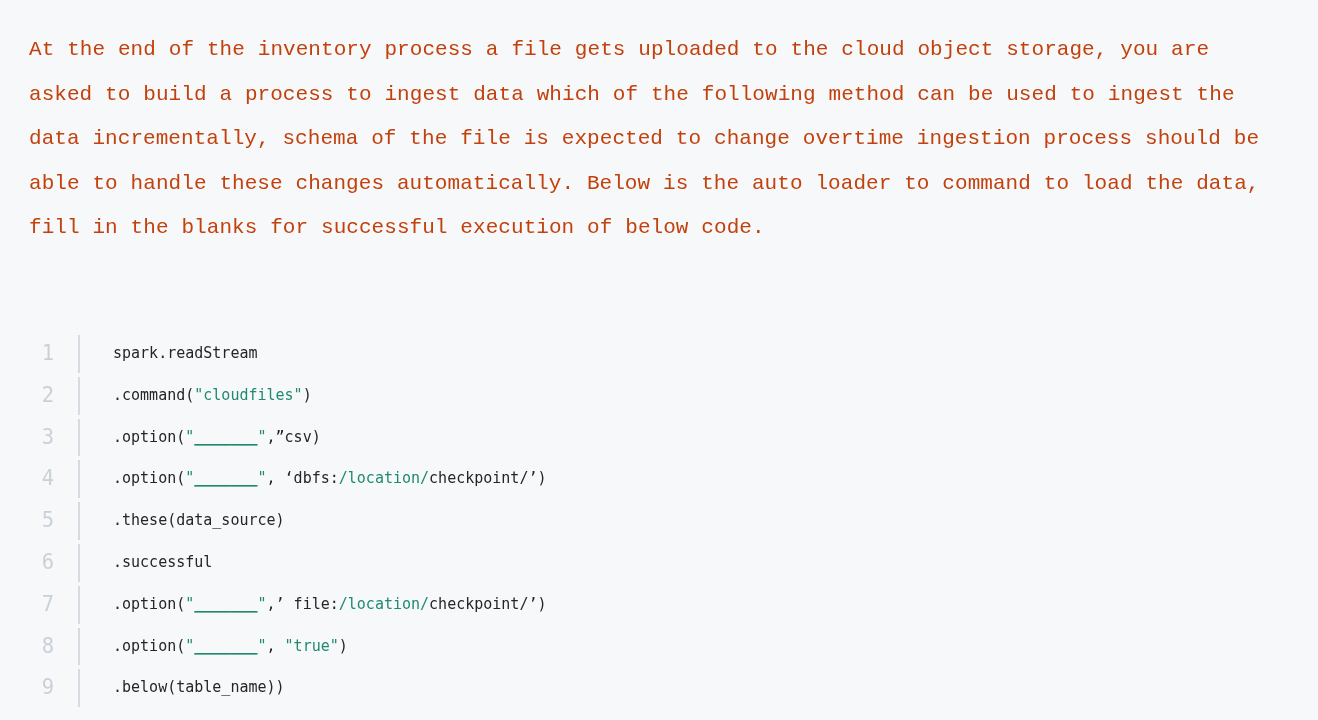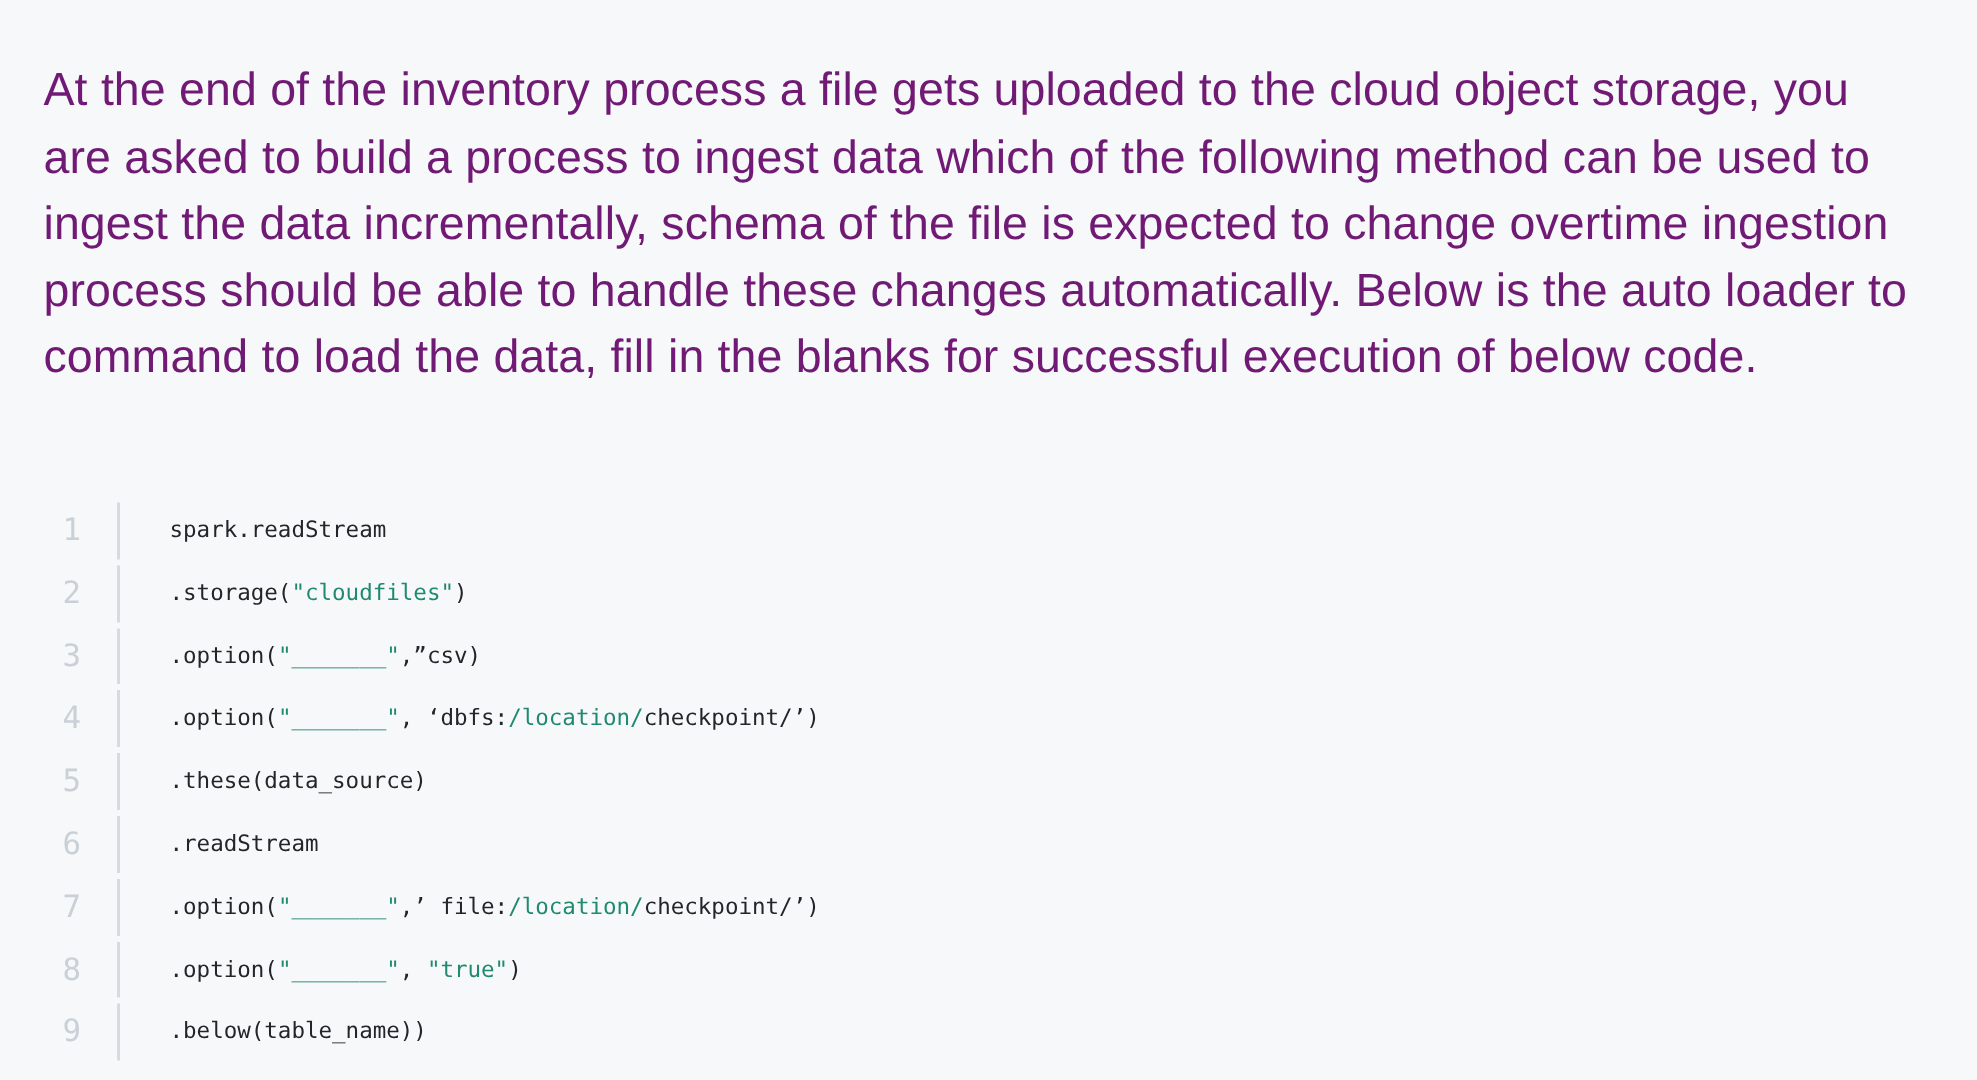--- a/index.html
+++ b/index.html
@@ -21,24 +21,24 @@
     height: 720px;
     box-sizing: border-box;
   }
 
   
   .question {
     position: absolute;
     left: 29px;
     top: 7px;
     width: 1255px;
-    font-family: Liberation Sans, sans-serif;
-    font-size: 31px;
+    font-family: Liberation Mono, monospace;
+    font-size: 21px;
     line-height: 44.6px;
-    color: #701a75;
+    color: #c2410c;
     letter-spacing: 0.05px;
     word-spacing: 0.2px;
   }
 
   
   .code-block {
     position: absolute;
     left: 0px;
     top: 333px;
     width: 1318px;
@@ -88,61 +88,62 @@
     color: #232629;
     white-space: pre;
     letter-spacing: 0px;
   }
 
   .str {
     color: #1f8a70;
   }
   .blank {
     color: #1f8a70;
+    text-decoration: underline;
     text-decoration-color: #1f8a70;
     text-underline-offset: 2px;
   }
 </style>
 </head>
 <body>
 
 <div class="page">
 
   <p class="question">At the end of the inventory process a file gets uploaded to the cloud object storage, you are asked to build a process to ingest data which of the following method can be used to ingest the data incrementally, schema of the file is expected to change overtime ingestion process should be able to handle these changes automatically. Below is the auto loader to command to load the data, fill in the blanks for successful execution of below code.</p>
 
   <div class="code-block">
       <div class="code-line">
         <div class="ln">1</div>
         <div class="gutter-bar"></div>
         <div class="code-text"><span>spark.readStream</span></div>
       </div>
       <div class="code-line">
         <div class="ln">2</div>
         <div class="gutter-bar"></div>
-        <div class="code-text"><span>.storage(</span><span class="str">"cloudfiles"</span><span>)</span></div>
+        <div class="code-text"><span>.command(</span><span class="str">"cloudfiles"</span><span>)</span></div>
       </div>
       <div class="code-line">
         <div class="ln">3</div>
         <div class="gutter-bar"></div>
         <div class="code-text"><span>.option(</span><span class="str">"</span><span class="blank">_______</span><span class="str">"</span><span>,”csv)</span></div>
       </div>
       <div class="code-line">
         <div class="ln">4</div>
         <div class="gutter-bar"></div>
         <div class="code-text"><span>.option(</span><span class="str">"</span><span class="blank">_______</span><span class="str">"</span><span>, ‘dbfs:</span><span class="str">/location/</span><span>checkpoint/’)</span></div>
       </div>
       <div class="code-line">
         <div class="ln">5</div>
         <div class="gutter-bar"></div>
         <div class="code-text"><span>.these(data_source)</span></div>
       </div>
       <div class="code-line">
         <div class="ln">6</div>
         <div class="gutter-bar"></div>
-        <div class="code-text"><span>.readStream</span></div>
+        <div class="code-text"><span>.successful</span></div>
       </div>
       <div class="code-line">
         <div class="ln">7</div>
         <div class="gutter-bar"></div>
         <div class="code-text"><span>.option(</span><span class="str">"</span><span class="blank">_______</span><span class="str">"</span><span>,’ file:</span><span class="str">/location/</span><span>checkpoint/’)</span></div>
       </div>
       <div class="code-line">
         <div class="ln">8</div>
         <div class="gutter-bar"></div>
         <div class="code-text"><span>.option(</span><span class="str">"</span><span class="blank">_______</span><span class="str">"</span><span>, </span><span class="str">"true"</span><span>)</span></div>

